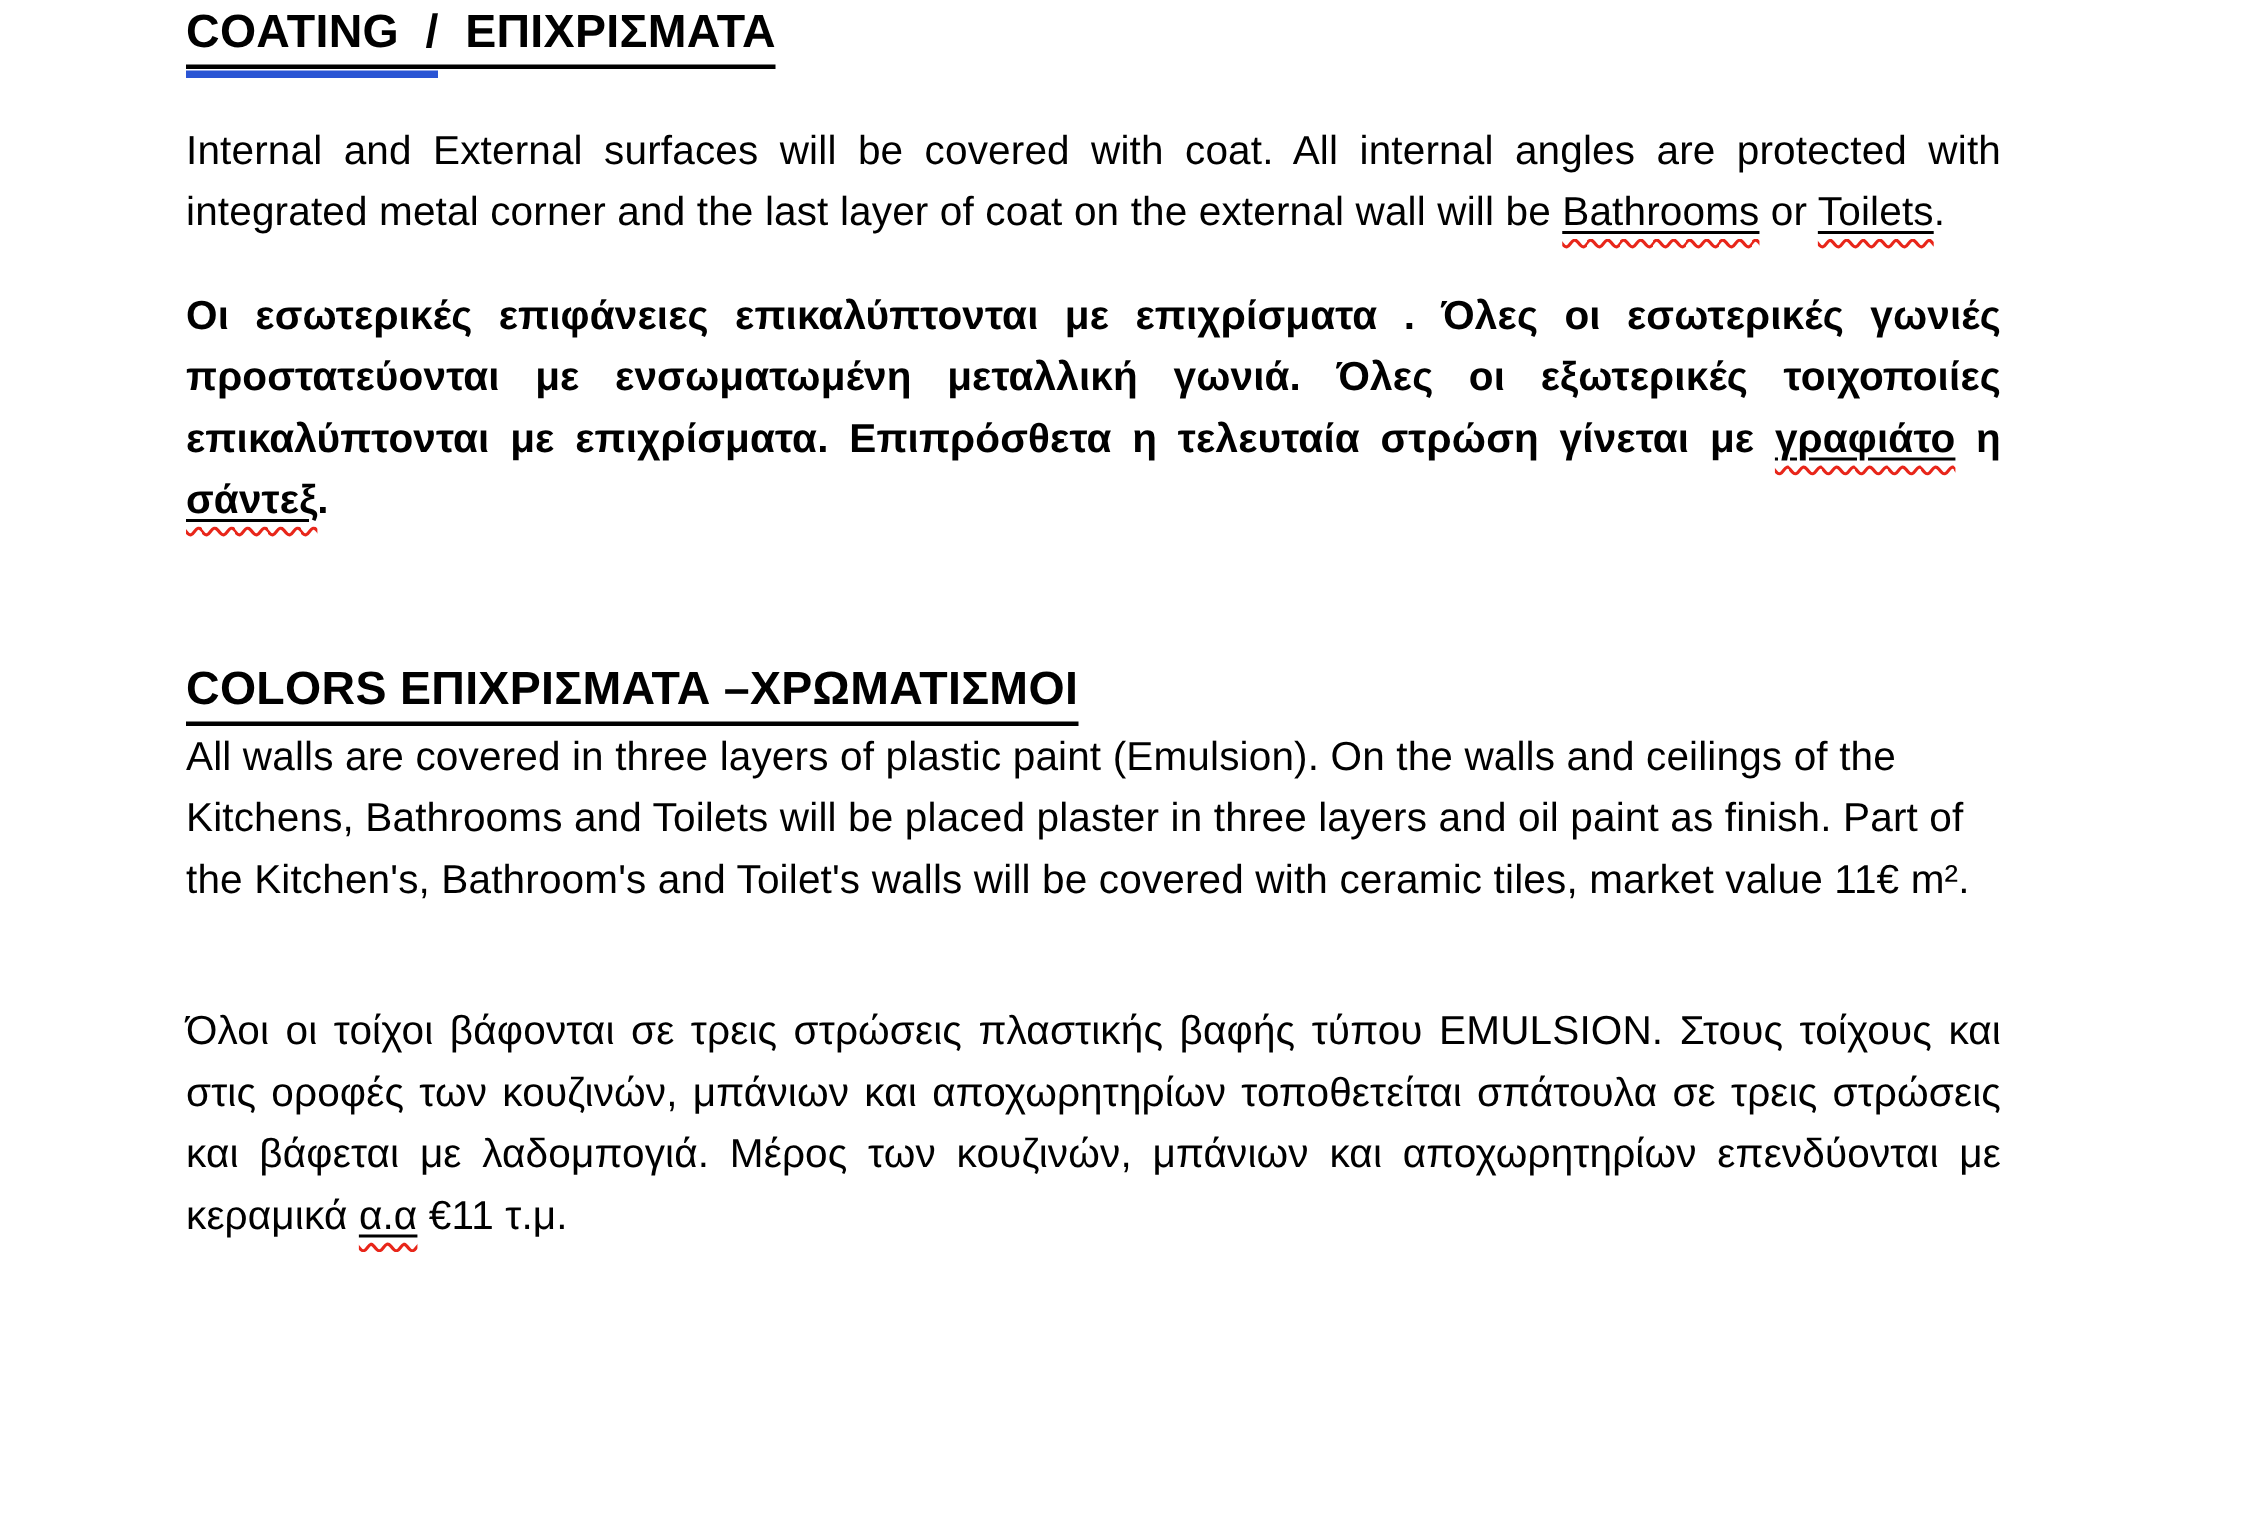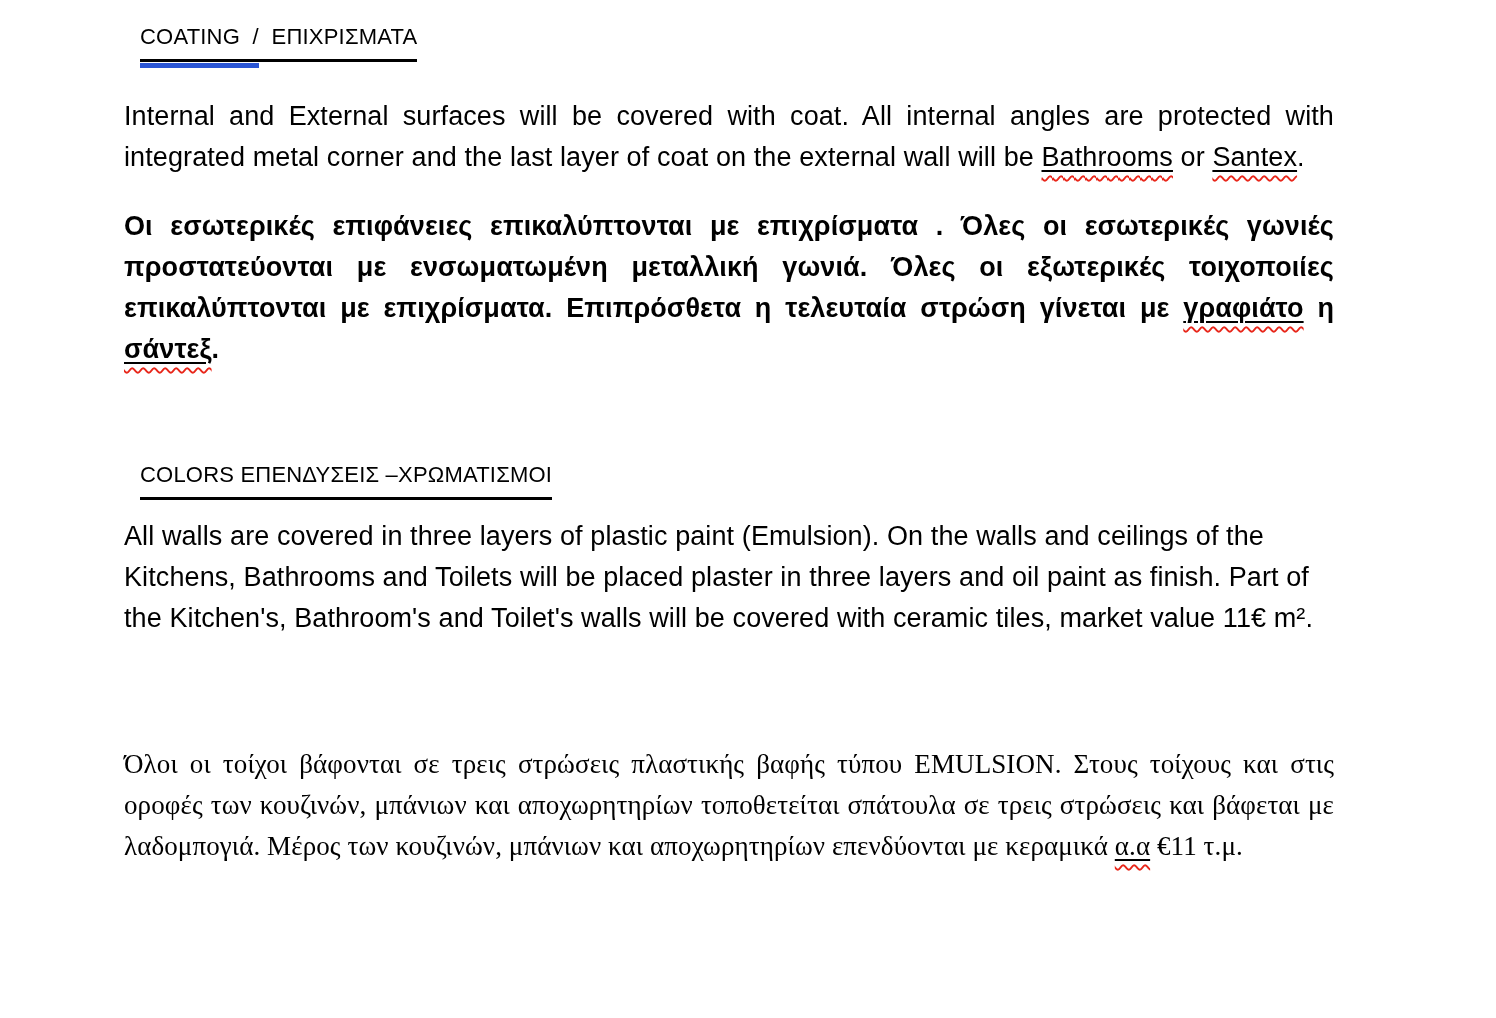--- a/index.html
+++ b/index.html
@@ -10,24 +10,24 @@
     overflow:hidden;
     font-family:"Liberation Sans","DejaVu Sans",sans-serif;
     color:#000000;
   }
   .content{
     box-sizing:border-box;
     width:100%;height:100%;
     padding:0 162px 0 124px;
   }
   h1.doc-heading{
-    margin:16px;
-    font-size:22px;
+    margin:0;
+    font-size:31px;
     line-height:41px;
-    font-weight:normal;
+    font-weight:bold;
     white-space:pre;
     letter-spacing:0.2px;
   }
   h1.second{margin-top:84px;}
   .h-underline{
     display:inline-block;
     border-bottom:3px solid #000000;
     padding-bottom:2px;
   }
   .h-part{
@@ -44,21 +44,21 @@
   p.para{
     margin:0;
     font-size:27px;
     line-height:41px;
     letter-spacing:0.1px;
   }
   p.justified{text-align:justify;}
   p.p1{margin-top:34px;}
   p.p2{margin-top:28px;font-weight:bold;}
   p.p3{}
-  p.p4{margin-top:105px;font-family:Liberation Serif, serif;}
+  p.p4{margin-top:60px;}
   .u-black{
     text-decoration-line:underline;
     text-decoration-style:solid;
     text-decoration-color:#000000;
     text-decoration-thickness:2px;
     text-underline-offset:4px;
   }
   .u-wavy{
     text-decoration-line:underline;
     text-decoration-style:wavy;
@@ -68,24 +68,24 @@
   }
 </style>
 </head>
 <body>
 
 <div class="page">
   <div class="content">
 
     <h1 class="doc-heading"><span class="h-underline"><span class="h-part"><span>COATING  /</span><i class="grammar-bar"></i></span><span>  ΕΠΙΧΡΙΣΜΑΤΑ</span></span></h1>
 
-    <p class="para justified p1"><span>Internal and External surfaces will be covered with coat.  All internal angles are protected with integrated metal corner and the last layer of coat on the external wall will be </span><span class="u-black"><span class="u-wavy">Bathrooms</span></span><span> or </span><span class="u-black"><span class="u-wavy">Santex</span></span><span>.</span></p>
+    <p class="para justified p1"><span>Internal and External surfaces will be covered with coat.  All internal angles are protected with integrated metal corner and the last layer of coat on the external wall will be </span><span class="u-black"><span class="u-wavy">Bathrooms</span></span><span> or </span><span class="u-black"><span class="u-wavy">Toilets</span></span><span>.</span></p>
 
     <p class="para justified p2"><span>Οι εσωτερικές επιφάνειες επικαλύπτονται με επιχρίσματα . Όλες οι εσωτερικές  γωνιές προστατεύονται με ενσωματωμένη μεταλλική γωνιά. Όλες οι εξωτερικές τοιχοποιίες επικαλύπτονται με επιχρίσματα. Επιπρόσθετα η τελευταία στρώση γίνεται με </span><span class="u-black"><span class="u-wavy">γραφιάτο</span></span><span> η </span><span class="u-black"><span class="u-wavy">σάντεξ</span></span><span>.</span></p>
 
-    <h1 class="doc-heading second"><span class="h-underline"><span>COLORS ΕΠΕΝΔΥΣΕΙΣ –ΧΡΩΜΑΤΙΣΜΟΙ</span></span></h1>
+    <h1 class="doc-heading second"><span class="h-underline"><span>COLORS ΕΠΙΧΡΙΣΜΑΤΑ –ΧΡΩΜΑΤΙΣΜΟΙ</span></span></h1>
 
     <p class="para p3"><span>All walls are covered in three layers of plastic paint (Emulsion). On the walls and ceilings of the Kitchens, Bathrooms and Toilets will be placed plaster in three layers and oil paint as finish. Part of the Kitchen's, Bathroom's and Toilet's walls will be covered with ceramic tiles, market value 11€ m².</span></p>
 
     <p class="para justified p4"><span>Όλοι οι τοίχοι βάφονται σε τρεις στρώσεις πλαστικής βαφής τύπου EMULSION. Στους τοίχους και στις οροφές των κουζινών, μπάνιων και αποχωρητηρίων τοποθετείται σπάτουλα σε τρεις στρώσεις και βάφεται με λαδομπογιά. Μέρος των κουζινών, μπάνιων και αποχωρητηρίων επενδύονται με κεραμικά </span><span class="u-black"><span class="u-wavy">α.α</span></span><span> €11 τ.μ.</span></p>
 
   </div>
 </div>
 
 </body></html>

